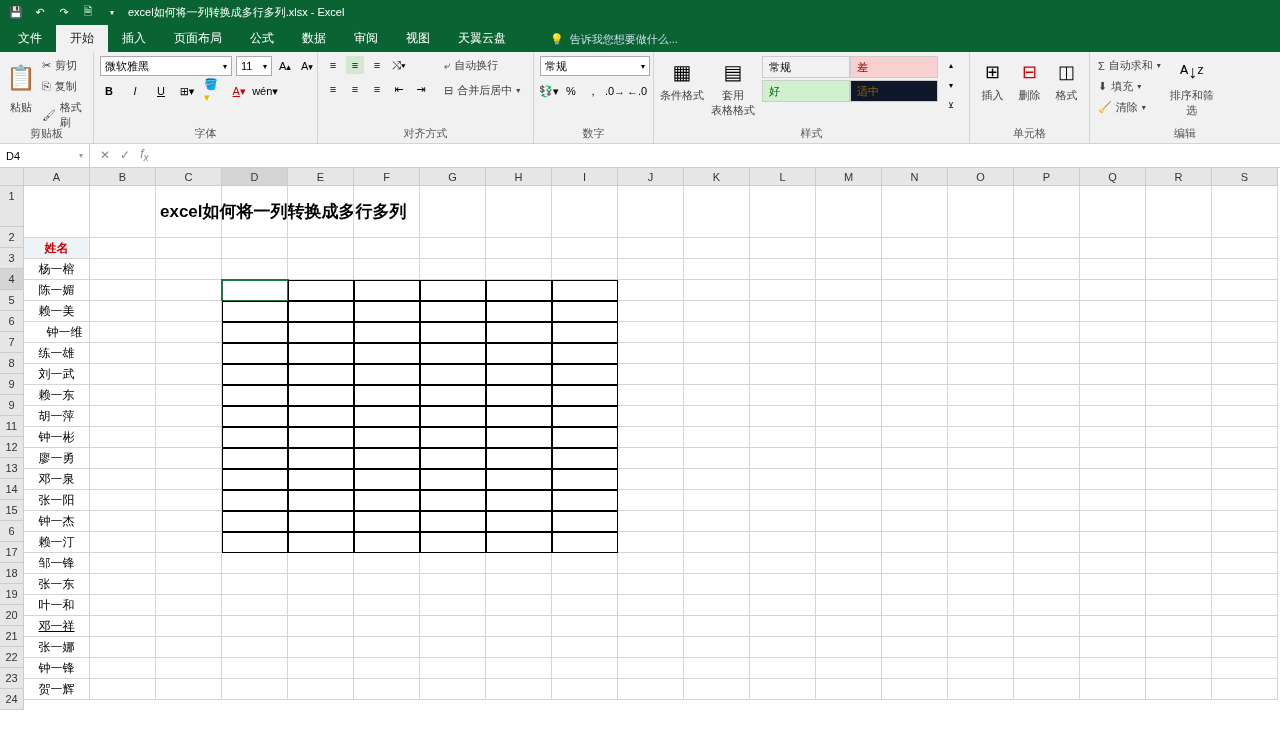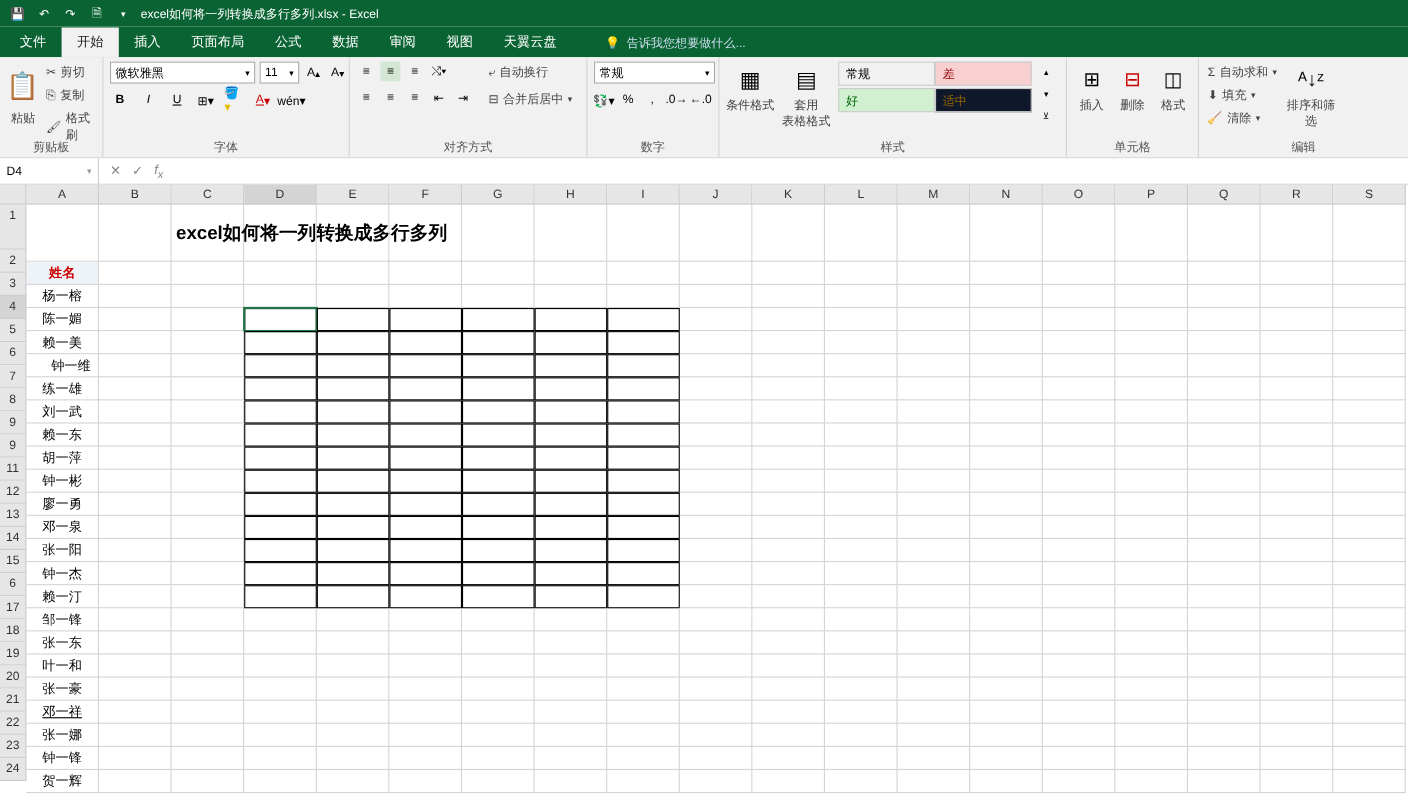--- a/index.html
+++ b/index.html
@@ -738,41 +738,20 @@
         <div class="cell"></div>
         <div class="cell"></div>
         <div class="cell"></div>
         <div class="cell"></div>
         <div class="cell"></div>
         <div class="cell"></div>
         <div class="cell"></div>
         <div class="cell"></div>
       </div>
       <div class="cell-row">
-        <div class="cell" style="justify-content: center;">张一豪</div>
-        <div class="cell"></div>
-        <div class="cell"></div>
-        <div class="cell"></div>
-        <div class="cell"></div>
-        <div class="cell"></div>
-        <div class="cell"></div>
-        <div class="cell"></div>
-        <div class="cell"></div>
-        <div class="cell"></div>
-        <div class="cell"></div>
-        <div class="cell"></div>
-        <div class="cell"></div>
-        <div class="cell"></div>
-        <div class="cell"></div>
-        <div class="cell"></div>
-        <div class="cell"></div>
-        <div class="cell"></div>
-        <div class="cell"></div>
-      </div>
-      <div class="cell-row">
         <div class="cell" style="justify-content: center; text-decoration: underline;">邓一祥</div>
         <div class="cell"></div>
         <div class="cell"></div>
         <div class="cell"></div>
         <div class="cell"></div>
         <div class="cell"></div>
         <div class="cell"></div>
         <div class="cell"></div>
         <div class="cell"></div>
         <div class="cell"></div>

